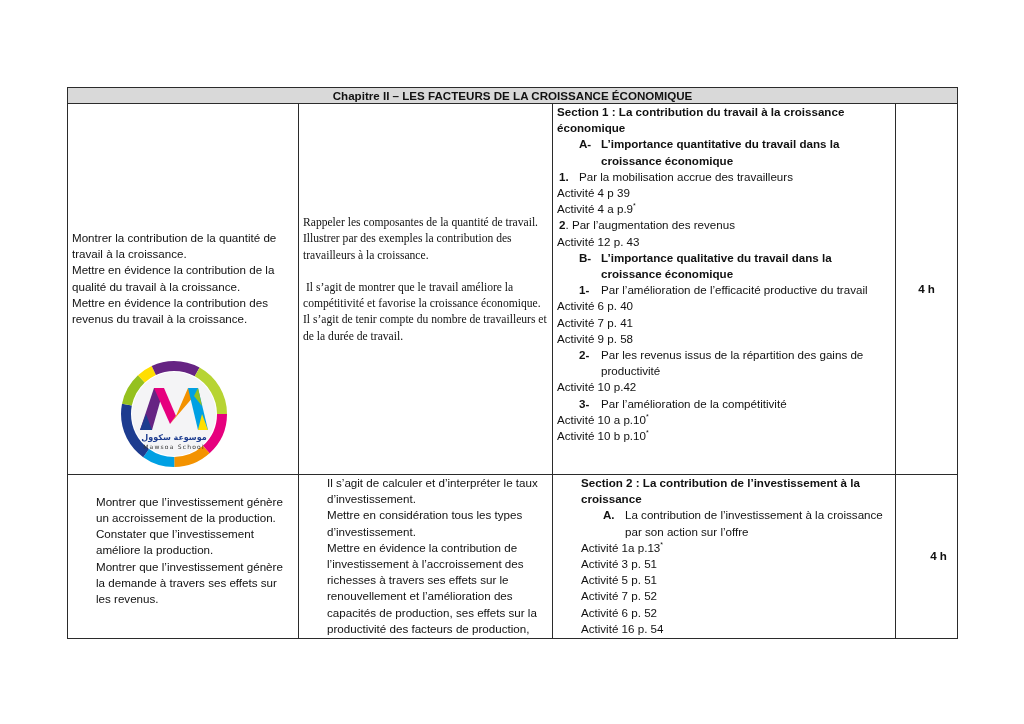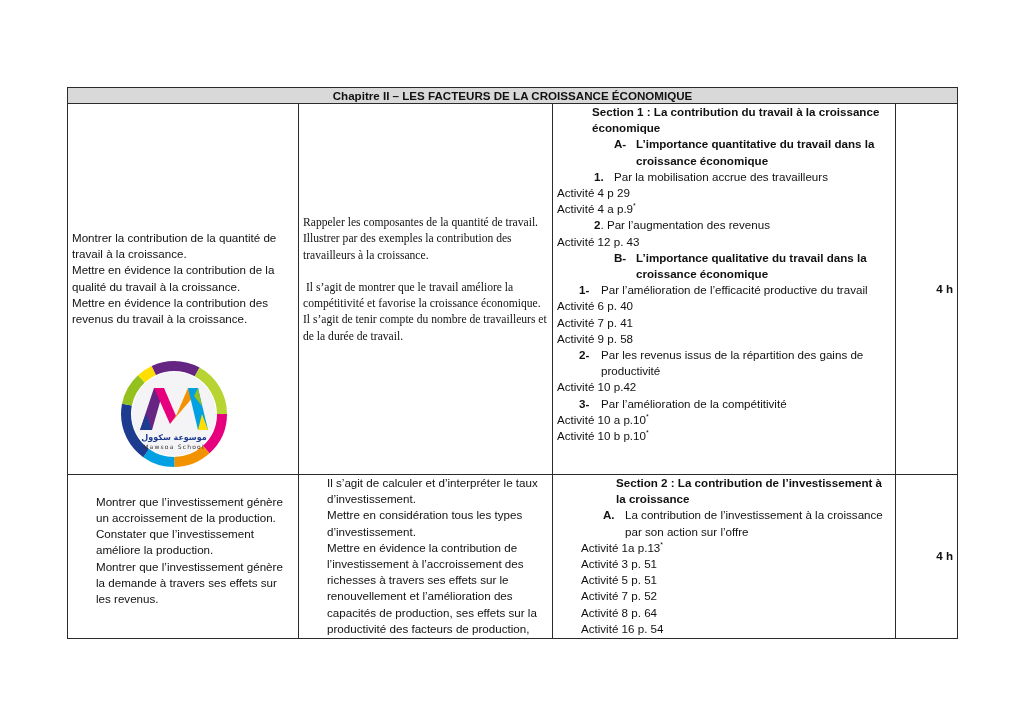--- a/index.html
+++ b/index.html
@@ -10,28 +10,28 @@
   .page { position: absolute; left: 0; top: 0; width: 1024px; height: 724px; }
   .tbl {
     position: absolute; left: 67px; top: 87px; width: 890px;
     border-collapse: collapse; table-layout: fixed; font-size: 11.6px; line-height: 16.2px;
   }
   .tbl td { border: 1px solid #2b2b2b; vertical-align: top; padding: 0 4px; }
   .tbl tr.head td {
     background: #d9d9d9; text-align: center; font-weight: bold; height: 15px; line-height: 15px; padding: 0;
   }
   .tbl td.c1, .tbl td.c2 { vertical-align: middle; }
-  .tbl td.c4 { vertical-align: middle; text-align: right; font-weight: bold; }
+  .tbl td.c4 { vertical-align: middle; text-align: center; font-weight: bold; }
   .tbl tr.r1 td { height: 360px; }
   .tbl tr.r2 td { height: 163px; padding-left: 28px; }
   .tbl tr.r1 td.c1 { padding-top: 10px; vertical-align: top; margin-top: 24px; }
   .c1-inner { padding-top: 116px; }
   .c2-r1-inner { padding-top: 0; font-family: Liberation Serif, serif; }
   .line { display: block; white-space: pre-wrap; }
-  .bold { font-weight: bold; margin-left: 35px; }
+  .bold { font-weight: bold; }
   .ind-A { display: flex; padding-left: 22px; }
   .ind-A .mk { width: 22px; flex: none; font-weight: bold; }
   .ind-1 { display: flex; padding-left: 22px; }
   .ind-1 .mk { width: 22px; flex: none; font-weight: bold; }
   sup { font-size: 7px; line-height: 0; vertical-align: super; }
   .spacer { display: block; height: 16px; }
   .logo { position: absolute; left: 118px; top: 358px; width: 112px; height: 112px; }
   .r2-c1-inner { padding-top: 2px; }
 </style>
 </head>
@@ -70,21 +70,21 @@
       <td class="c3">
         <span class="line bold">Section 1 : La contribution du travail à la croissance économique</span>
         <div class="ind-A bold">
           <span class="mk">A-</span>
           <span>L’importance quantitative du travail dans la croissance économique</span>
         </div>
         <div style="display:flex;">
           <span class="bold" style="width:20px;flex:none;padding-left:2px">1.</span>
           <span>Par la mobilisation accrue des travailleurs</span>
         </div>
-        <span class="line">Activité 4 p 29</span>
+        <span class="line">Activité 4 p 39</span>
         <span class="line"><span>Activité 4 a p.9</span><sup>*</sup></span>
         <span class="line" style="padding-left:2px"><span class="bold">2</span><span>. Par l’augmentation des revenus</span></span>
         <span class="line">Activité 12 p. 43</span>
         <div class="ind-A bold">
           <span class="mk">B-</span>
           <span>L’importance qualitative du travail dans la croissance économique</span>
         </div>
         <div class="ind-1">
           <span class="mk">1-</span>
           <span>Par l’amélioration de l’efficacité productive du travail</span>
@@ -123,21 +123,21 @@
       <td class="c3">
         <span class="line bold">Section 2 : La contribution de l’investissement à la croissance</span>
         <div class="ind-1">
           <span class="mk">A.</span>
           <span>La contribution de l’investissement à la croissance par son action sur l’offre</span>
         </div>
         <span class="line"><span>Activité 1a p.13</span><sup>*</sup></span>
         <span class="line">Activité 3 p. 51</span>
         <span class="line">Activité 5 p. 51</span>
         <span class="line">Activité 7 p. 52</span>
-        <span class="line">Activité 8 p. 64</span>
+        <span class="line">Activité 6 p. 52</span>
         <span class="line">Activité 16 p. 54</span>
       </td>
       <td class="c4">4 h</td>
     </tr>
   </tbody>
     </table>
 
   <svg class="logo" viewBox="0 0 112 112">
     <g>
       <circle cx="56" cy="56" r="48" fill="none" stroke="#e6007e" stroke-width="10" stroke-dasharray="40 262" stroke-dashoffset="0"></circle>

